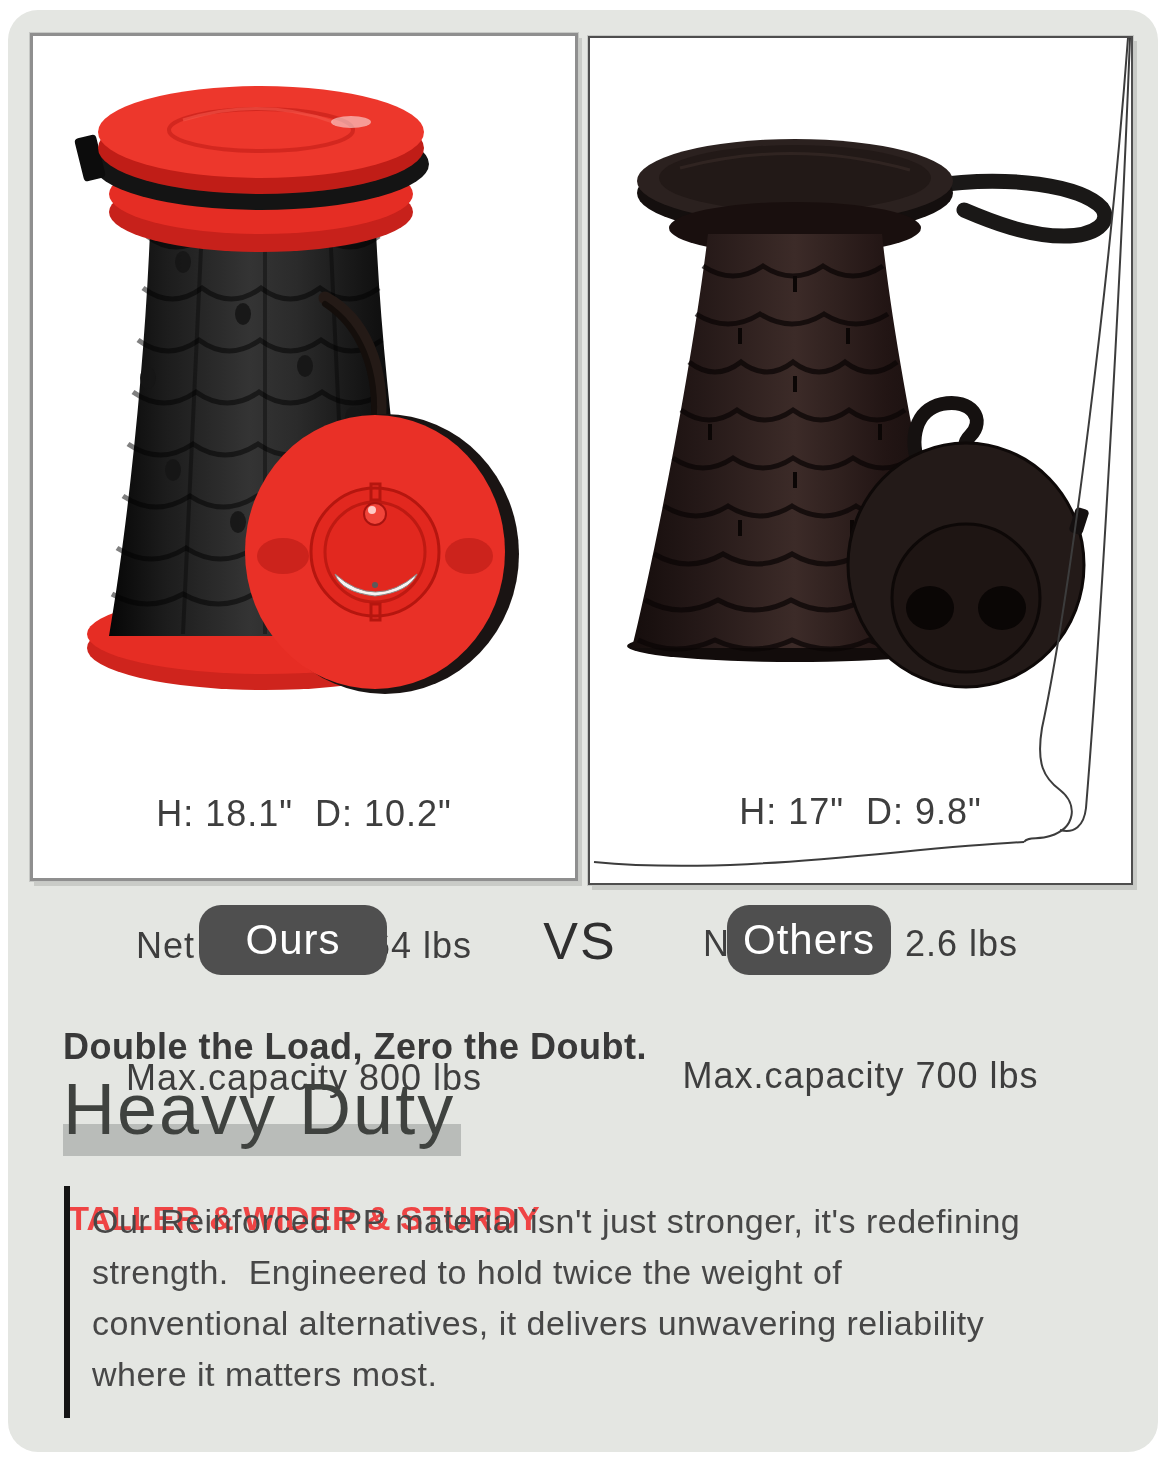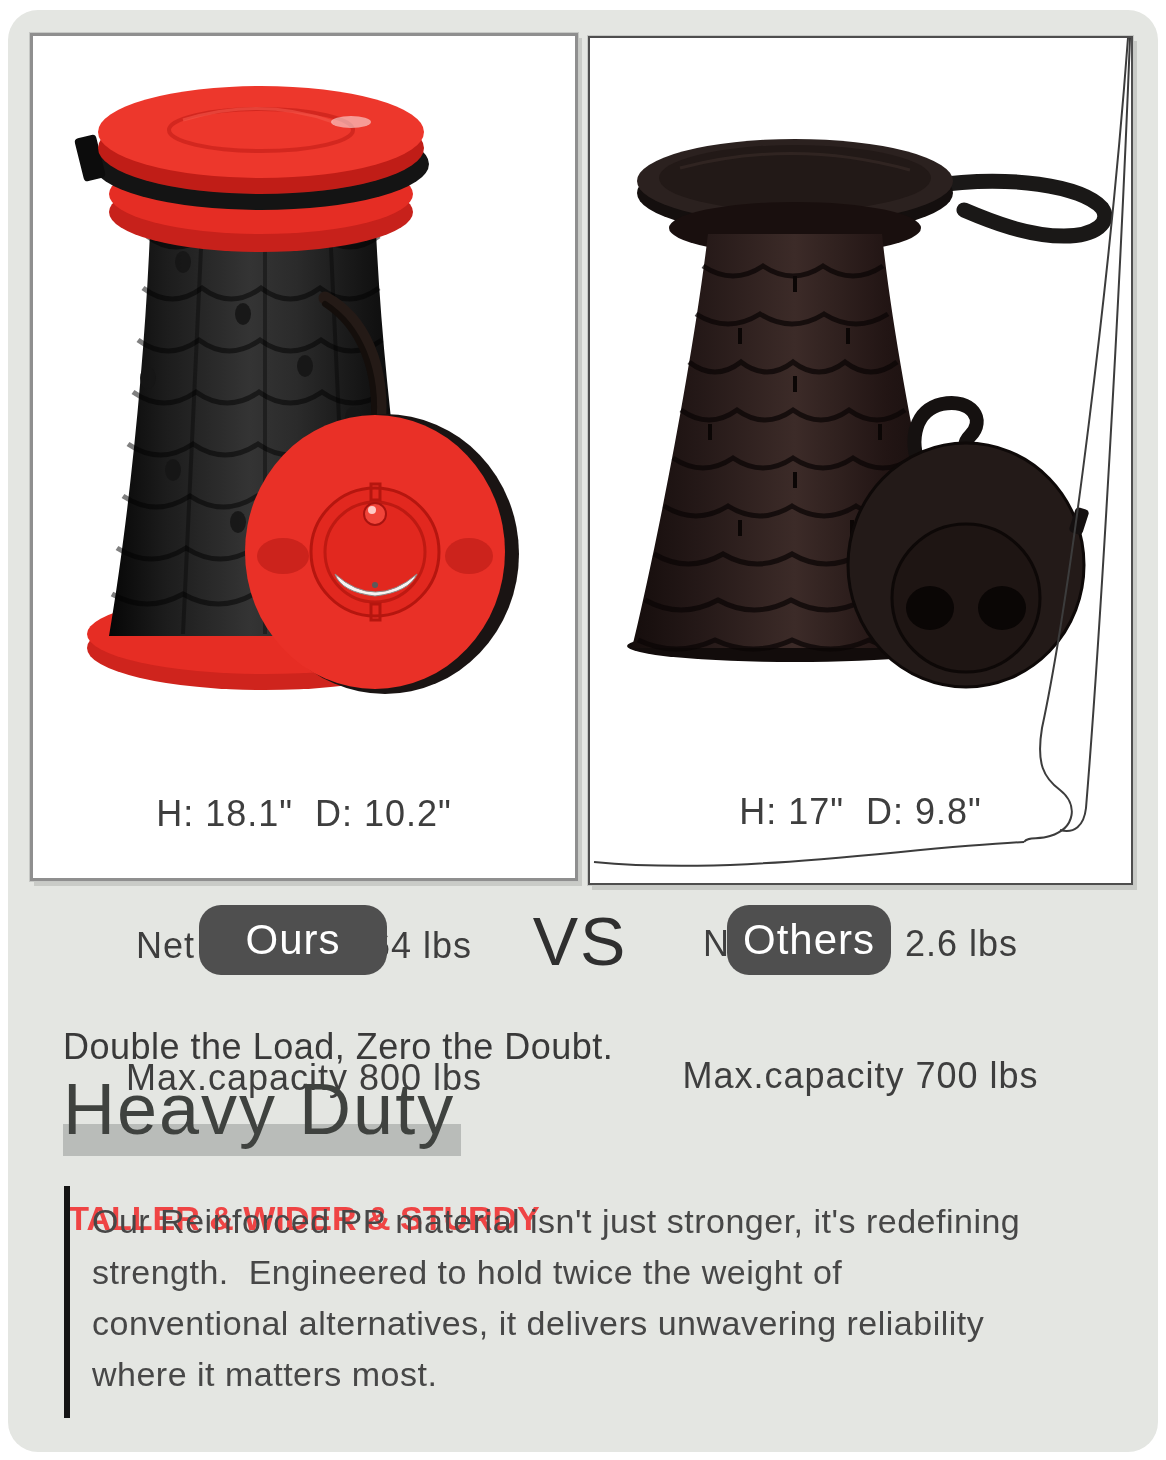--- a/index.html
+++ b/index.html
@@ -32,25 +32,25 @@
   .pill{
     position:absolute;height:70px;background:#4f4f4f;border-radius:22px;
     color:#ffffff;font-size:42px;display:flex;align-items:center;justify-content:center;
     letter-spacing:1px;
   }
   .pill-ours{left:199px;top:905px;width:188px;}
   .pill-others{left:727px;top:905px;width:164px;}
   .vs{
     position:absolute;left:505px;top:906px;width:150px;height:70px;
     display:flex;align-items:center;justify-content:center;
-    font-size:68px;color:#2f2f2f;letter-spacing:2px;
+    font-size:52px;color:#2f2f2f;letter-spacing:2px;
   }
   .tagline{
     position:absolute;left:63px;top:1026px;
-    font-size:36px;font-weight:400;color:#393939;letter-spacing:0.5px;
+    font-size:36px;font-weight:700;color:#393939;letter-spacing:0.5px;
   }
   .headline{
     position:absolute;left:63px;top:1068px;z-index:1;
     font-size:72px;font-weight:400;color:#3f423f;letter-spacing:2px;
   }
   .headline-highlight{
     position:absolute;left:63px;top:1124px;width:398px;height:32px;
     background:#b9bcb9;z-index:0;
   }
   .quote-bar{

